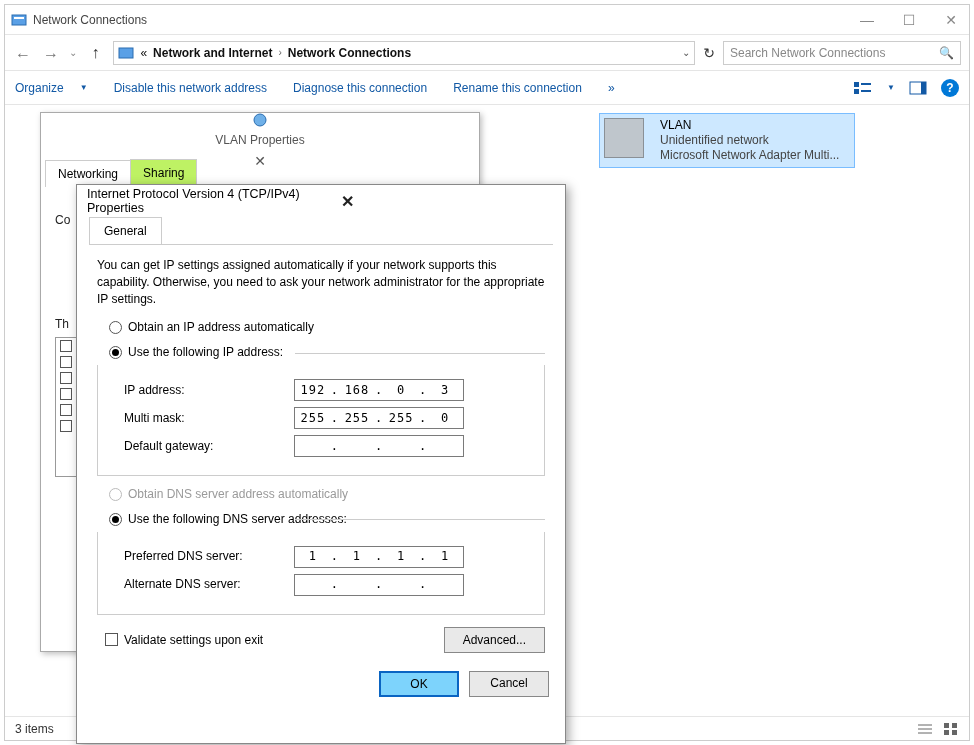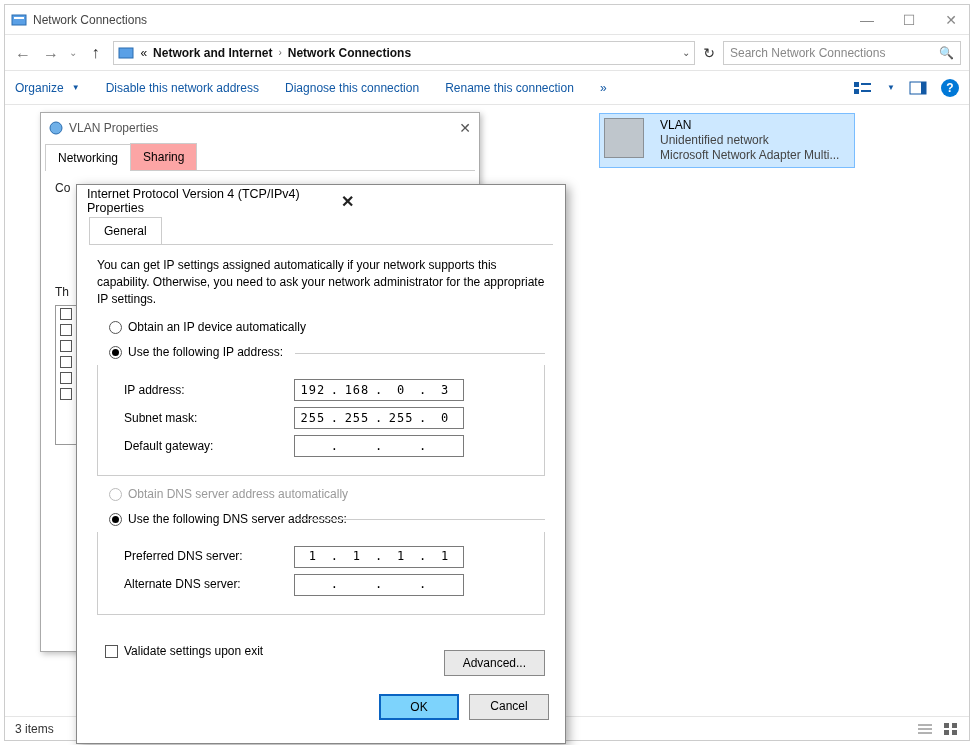--- a/index.html
+++ b/index.html
@@ -69,21 +69,21 @@
   }
   .search span:first-child{ flex:1; white-space:nowrap; overflow:hidden; text-overflow:ellipsis;}
   .cmdbar {
     height: 34px;
     display: flex;
     align-items: center;
     padding: 0 10px;
     gap: 26px;
     border-bottom: 1px solid #e5e5e5;
   }
-  .cmd { color:#1259a5; font-size:12px; display:flex; align-items:center; gap:8px;}
+  .cmd { color:#1259a5; font-size:12px; display:flex; align-items:center; gap:16px;}
   .cmd .dd{font-size:8px;}
   .cmdbar .spacer{flex:1;}
   .cmd-icons{display:flex;gap:14px;align-items:center;}
   .cmd-icon{color:#1259a5;font-size:14px;}
   .help-icon{width:18px;height:18px;border-radius:50%;background:#0078d7;color:#fff;display:flex;align-items:center;justify-content:center;font-weight:bold;font-size:12px;}
   .content {
     position: relative;
     padding: 8px;
     height: calc(100% - 30px - 36px - 34px - 24px);
   }
@@ -97,25 +97,25 @@
     position:absolute;left:0;right:0;bottom:0;height:24px;
     border-top:1px solid #e5e5e5;
     display:flex;align-items:center;padding:0 10px;color:#333;
   }
   .statusbar .sicons{margin-left:auto;display:flex;gap:10px;color:#555;}
   
   .vlan-dlg{
     position:absolute;left:40px;top:112px;width:440px;height:540px;
     background:#fff;border:1px solid #aaa;box-shadow:2px 2px 6px rgba(0,0,0,0.25);
   }
-  .dlg-title{height:30px;display:flex;align-items:center;padding:0 8px;color:#555;gap:6px;}
+  .dlg-title{height:30px;display:flex;align-items:center;padding:0 8px;color:#555;gap:6px;flex-direction:column;}
   .dlg-title .ti{flex:1;}
   .dlg-close{font-size:14px;color:#555;}
-  .tabstrip{display:flex;border-bottom:1px solid #ccc;margin:0 4px;}
-  .tab{padding:6px 12px;border:1px solid #ccc;border-bottom:none;background:#fca5a5;margin-right:-1px;font-size:12px;}
+  .tabstrip{display:flex;border-bottom:1px solid #ccc;margin:16px 4px;}
+  .tab{padding:6px 12px;border:1px solid #ccc;border-bottom:none;background:#bef264;margin-right:-1px;font-size:12px;}
   .tab.active{background:#fff;position:relative;top:1px;}
   .vlan-body{padding:10px 14px;font-size:12px;color:#222;}
   .small-list{border:1px solid #999;background:#fff;height:140px;margin-top:6px;overflow:hidden;}
   .small-list .row{padding:2px 4px;display:flex;gap:4px;align-items:center;}
   .chk{width:12px;height:12px;border:1px solid #555;display:inline-block;}
   
   .ipv4-dlg{
     position:absolute;left:76px;top:184px;width:490px;height:560px;
     background:#fff;border:1px solid #888;box-shadow:3px 3px 10px rgba(0,0,0,0.35);
   }
@@ -135,21 +135,21 @@
   .field-label{width:170px;}
   .ip-input{
     border:1px solid #7a7a7a;width:170px;height:22px;
     display:flex;align-items:center;justify-content:space-around;
     font-family:Consolas,monospace;font-size:12px;letter-spacing:1px;background:#fff;
   }
   .ip-input span{flex:1;text-align:center;}
   .ip-input .dot{flex:0 0 4px;color:#000;}
   .check-row{display:flex;align-items:center;gap:6px;margin:12px 0 0 8px;}
   .checkbox{width:13px;height:13px;border:1px solid #555;}
-  .adv-btn{margin-left:auto;margin-top:23px;}
+  .adv-btn{margin-left:auto;}
   .btn{
     border:1px solid #888;background:#e9e9e9;padding:4px 18px;font-size:12px;
     min-width:80px;text-align:center;display:inline-block;
   }
   .btn.default{border:2px solid #0a64c2;background:#7dd3fc;}
   .btn-row{display:flex;gap:10px;justify-content:flex-end;padding:10px 16px 12px 16px;}
   .disabled-text{color:#9a9a9a;text-align:center;}
   .line-through-wrap{position:relative;margin:8px 0 0 8px;}
   .line-through-wrap::before{
     content:"";position:absolute;left:190px;right:0;top:50%;border-top:1px solid #ccc;
@@ -319,21 +319,21 @@
     <span class="ipv4-close">✕</span>
   </div>
   <div class="ipv4-tabs">
     <div class="ipv4-tab">General</div>
   </div>
   <div class="ipv4-body">
     <div class="desc">You can get IP settings assigned automatically if your network supports this capability. Otherwise, you need to ask your network administrator for the appropriate IP settings.</div>
 
     <div class="radio-row">
       <span class="radio"></span>
-      <span>Obtain an IP device automatically</span>
+      <span>Obtain an IP address automatically</span>
     </div>
     <div class="line-through-wrap">
     <div class="radio-row" style="margin-left:4px">
       <span class="radio filled"></span>
       <span>Use the following IP address:</span>
     </div>
     </div>
     <div class="field-group">
       <div class="field-row">
         <span class="field-label">IP address:</span>
@@ -341,21 +341,21 @@
           <span>192</span>
             <span class="dot">.</span>
           <span>168</span>
             <span class="dot">.</span>
           <span>0</span>
             <span class="dot">.</span>
           <span>3</span>
         </div>
       </div>
       <div class="field-row">
-        <span class="field-label">Subnet mask:</span>
+        <span class="field-label">Multi mask:</span>
         <div class="ip-input">
           <span>255</span>
             <span class="dot">.</span>
           <span>255</span>
             <span class="dot">.</span>
           <span>255</span>
             <span class="dot">.</span>
           <span>0</span>
         </div>
       </div>

